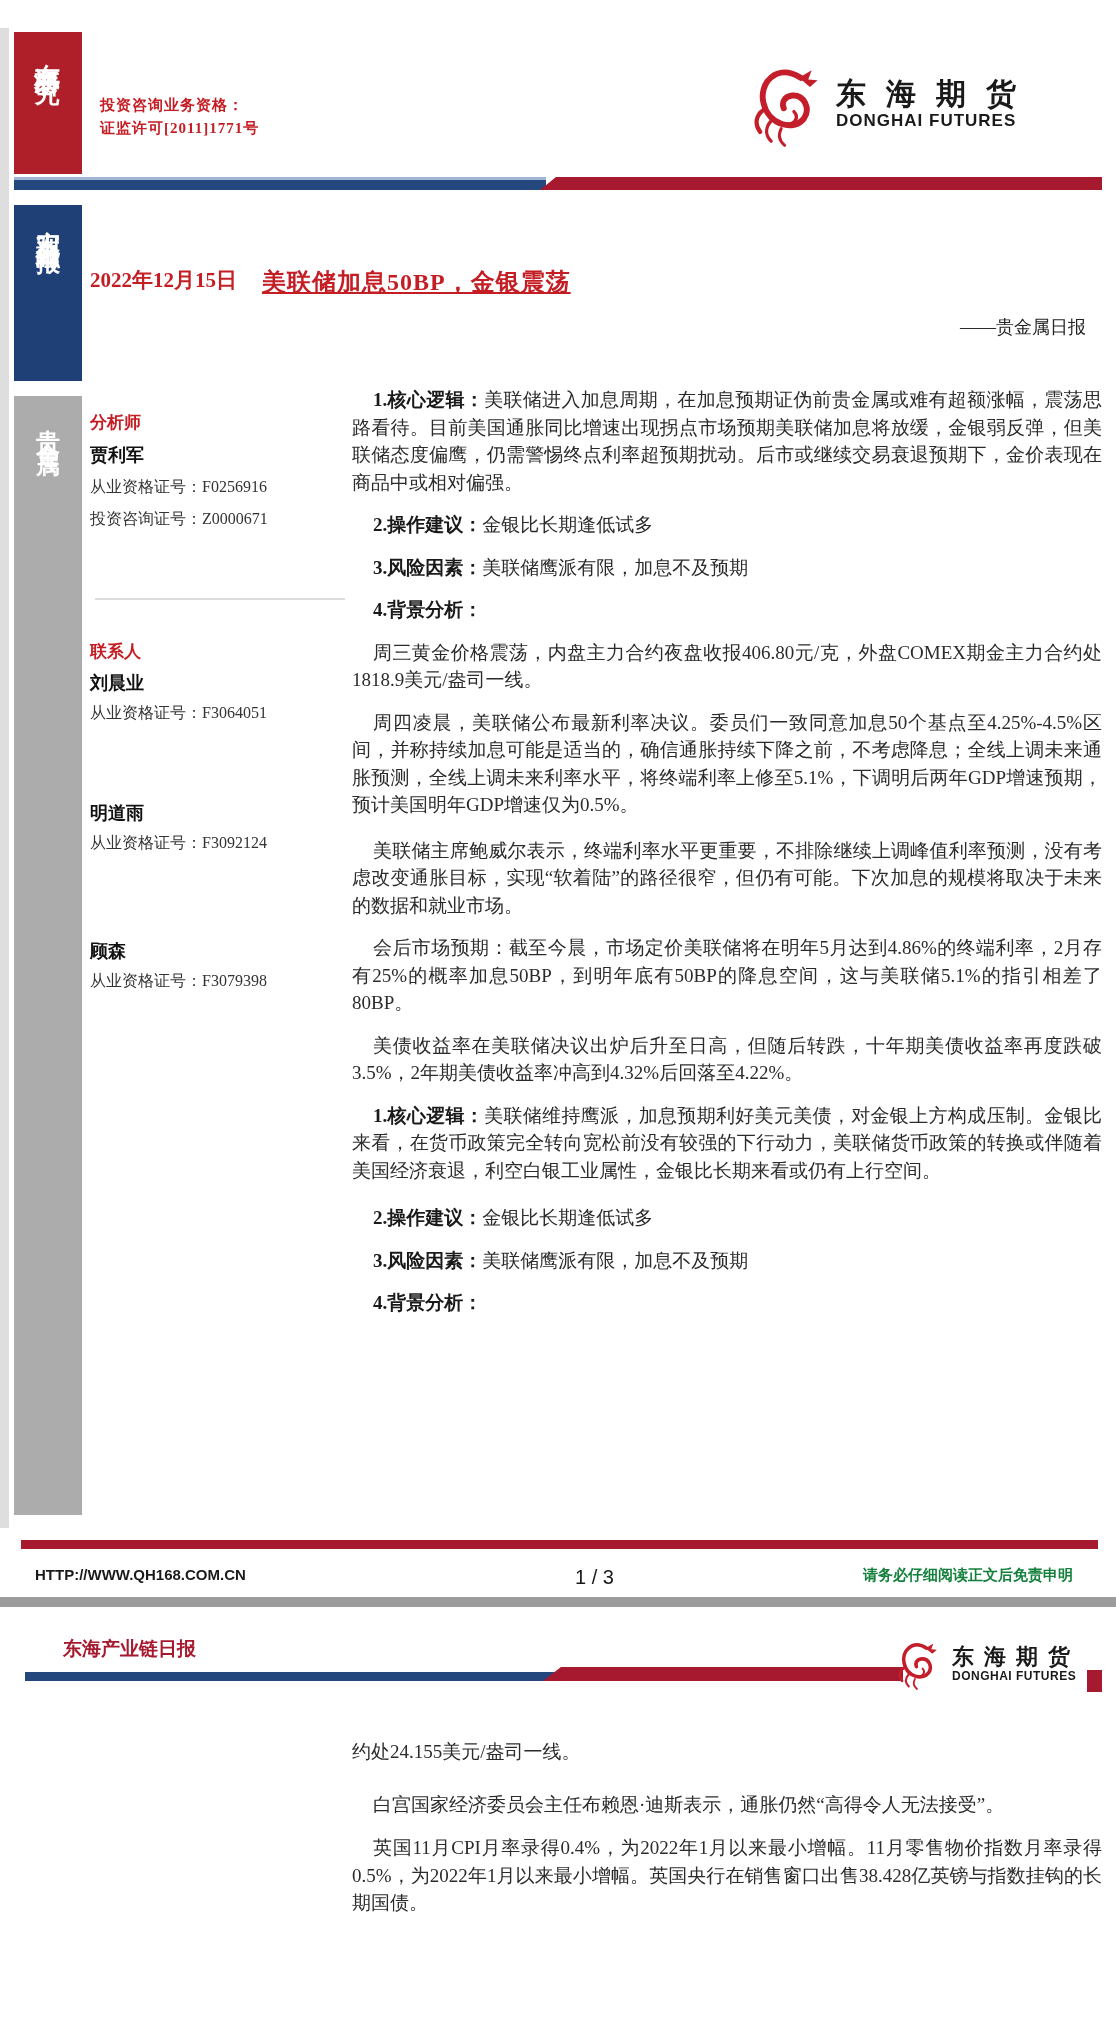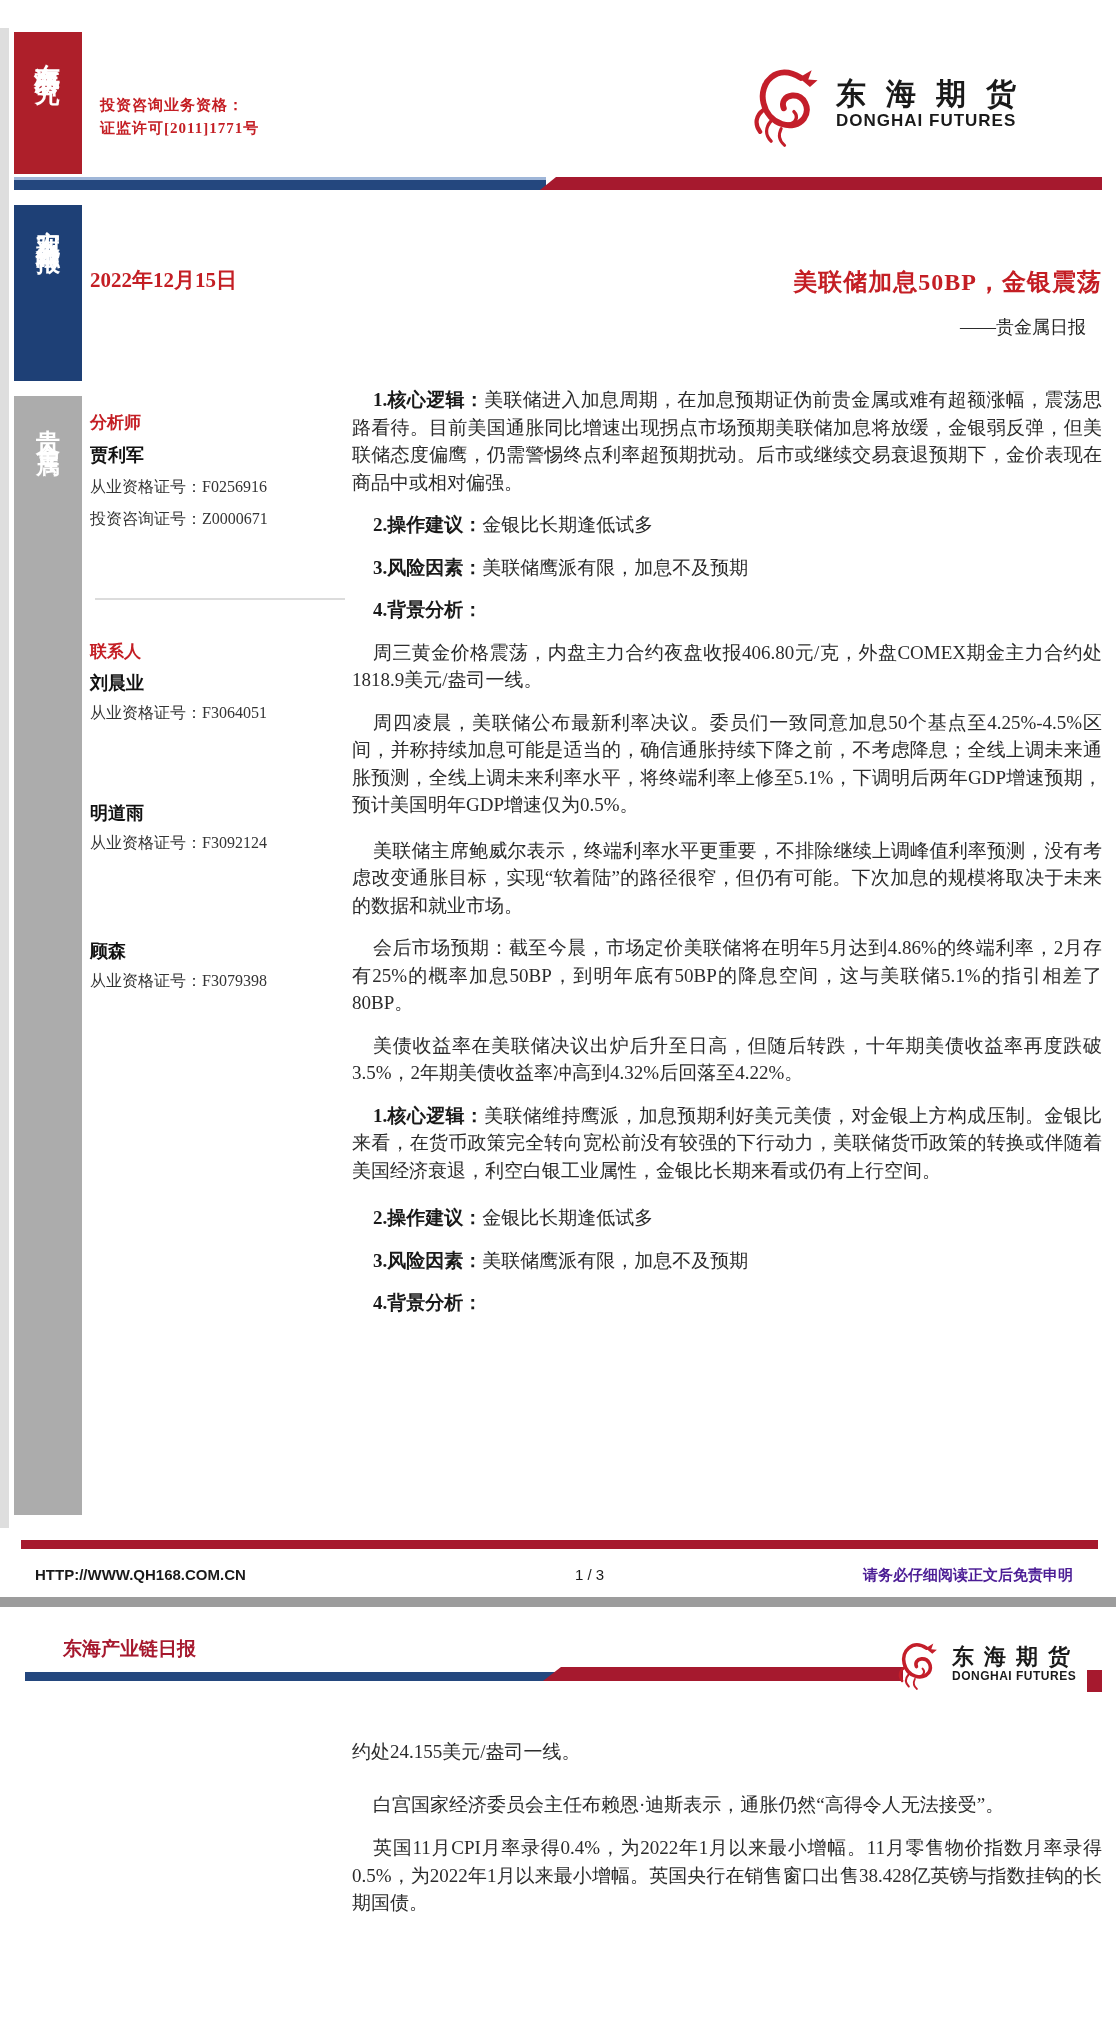--- a/index.html
+++ b/index.html
@@ -61,22 +61,22 @@
     position:absolute; left:50%; top:14px; transform:translateX(-50%);
     writing-mode:vertical-rl; text-orientation:upright;
     color:#fff; font-weight:bold; font-size:24px; letter-spacing:12px;
     font-family:"Liberation Sans","DejaVu Sans",sans-serif;
   }
 
   .report-date {
     position:absolute; left:90px; top:238px; color:#C41E24; font-weight:bold; font-size:21px;
   }
   .report-title {
-    position:absolute; left:262px; top:238px; width:840px; text-align:right;
-    color:#C41E24; font-weight:bold; font-size:24px; letter-spacing:1px;
+    position:absolute; left:262px; top:238px; width:840px; text-align:left;
+    color:#C41E24; font-weight:bold; font-size:24px; letter-spacing:1px;text-decoration:underline;
   }
   .report-subtitle {
     position:absolute; left:336px; top:287px; width:750px; text-align:right;
     color:#222; font-size:18px;
   }
 
   
   .info-label { position:absolute; left:90px; color:#C41E24; font-weight:bold; font-size:17px; }
   .info-name  { position:absolute; left:90px; color:#111; font-weight:bold; font-size:18px; }
   .info-cert  { position:absolute; left:90px; color:#333; font-size:16px; }
@@ -93,24 +93,24 @@
   }
   .indent { text-indent:21px; }
   .lead { font-weight:bold; color:#1a1a1a; }
 
   
   .footer-bar { position:absolute; left:21px; top:1512px; width:1077px; height:9px; background:#A6192E; }
   .footer-url {
     position:absolute; left:35px; top:1538px; font-weight:bold; font-size:15px; color:#1a1a1a;
     font-family:"Liberation Sans","DejaVu Sans",sans-serif;
   }
-  .footer-page { position:absolute; left:575px; top:1538px; font-size:15px; color:#1a1a1a;
+  .footer-page { position:absolute; left:575px; top:1538px; font-size:20px; color:#1a1a1a;
     font-family:"Liberation Sans","DejaVu Sans",sans-serif;text-align:center; }
   .footer-disclaimer {
-    position:absolute; right:43px; top:1538px; font-weight:bold; font-size:15px; color:#4c1d95;text-align:right;
+    position:absolute; right:43px; top:1538px; font-weight:bold; font-size:15px; color:#15803d;text-align:right;
   }
 
   .page-separator { position:absolute; left:0; top:1597px; width:1116px; height:10px; background:#9C9C9C; }
 
   
   .page2 { position:absolute; left:0; top:1607px; width:1116px; height:425px; background:#fff; }
   .p2-title { position:absolute; left:63px; top:29px; color:#A6192E; font-weight:bold; font-size:19px; }
   .p2-divider-blue { position:absolute; left:25px; top:65px; width:530px; height:9px; background:#24477E; }
   .p2-divider-red  { position:absolute; left:543px; top:60px; width:360px; height:14px; background:#A6192E;
                      clip-path:polygon(18px 0, 100% 0, 100% 100%, 0 100%); }

